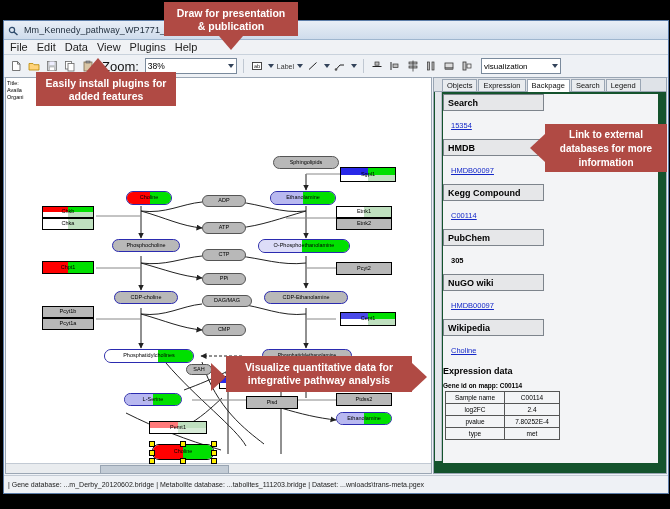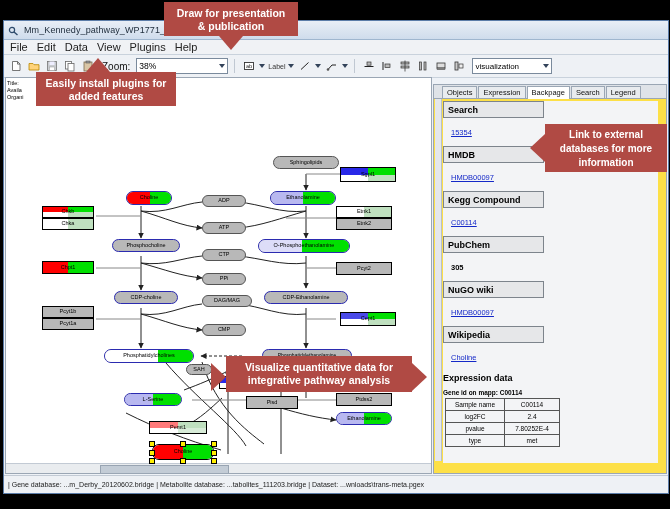--- a/index.html
+++ b/index.html
@@ -16,33 +16,33 @@
   .title-text{font-size:9px;color:#1d2b3a;white-space:nowrap;letter-spacing:.1px;}
 
   .menubar{height:14px;background:#f0f2f5;border-bottom:1px solid #c9d2dc;display:flex;align-items:center;
            padding-left:6px;gap:9px;}
   .menubar span{font-size:11px;color:#222;cursor:default;}
 
   .toolbar{height:22px;background:#eef1f5;border-bottom:1px solid #c9d2dc;display:flex;align-items:center;
            padding:0 4px;gap:3px;}
   .tb-btn{width:15px;height:15px;display:flex;align-items:center;justify-content:center;}
   .tb-sep{width:1px;height:14px;background:#c0c8d2;margin:0 3px;}
-  .zoom-label{font-size:10px;color:#111;margin:0 3px 0 4px;}
+  .zoom-label{font-size:13px;color:#111;margin:0 3px 0 4px;}
   .zoom-combo{width:86px;height:14px;background:#fff;border:1px solid #7a8a9c;display:flex;align-items:center;
               justify-content:space-between;padding:0 2px;font-size:8.5px;color:#000;}
   .combo-arrow{width:0;height:0;border-left:3px solid transparent;border-right:3px solid transparent;
                border-top:4px solid #33435a;}
   .vis-combo{width:74px;height:14px;background:#fff;border:1px solid #7a8a9c;display:flex;align-items:center;
              justify-content:space-between;padding:0 2px;font-size:8px;color:#000;margin-left:3px;}
   .mini-lbl{font-size:7px;color:#333;}
 
   
   .wbody{position:absolute;top:55px;left:0;right:0;bottom:18px;display:flex;}
   .canvas-wrap{position:relative;width:425px;background:#fff;border:1px solid #9aa6b4;margin:1px;overflow:hidden;}
-  .sidepanel{position:relative;flex:1;margin:8px 1px 1px 0;background:#fde047;border:1px solid #9aa6b4;overflow:hidden;}
+  .sidepanel{position:relative;flex:1;margin:1px 1px 1px 0;background:#14532d;border:1px solid #9aa6b4;overflow:hidden;}
 
   .meta-col{position:absolute;left:0;top:0;width:26px;height:100%;font-size:5.5px;color:#000;line-height:7px;padding:2px 1px;}
 
   
   .tabrow{height:13px;background:#dfe3e8;display:flex;align-items:flex-end;padding-left:8px;border-bottom:1px solid #9aa6b4;}
   .tab{font-size:7.5px;padding:1px 4px;border:1px solid #9aa6b4;border-bottom:none;background:#e9ecef;color:#111;margin-right:1px;}
   .tab.active{background:#fff;position:relative;top:1px;padding-bottom:2px;}
   .panel-scroll-l{position:absolute;left:1px;top:14px;width:6px;bottom:12px;background:#e4e7eb;border-right:1px solid #b8c0ca;}
   .panel-inner{position:absolute;left:9px;right:8px;top:16px;bottom:10px;background:#f3f4f6;}
 

